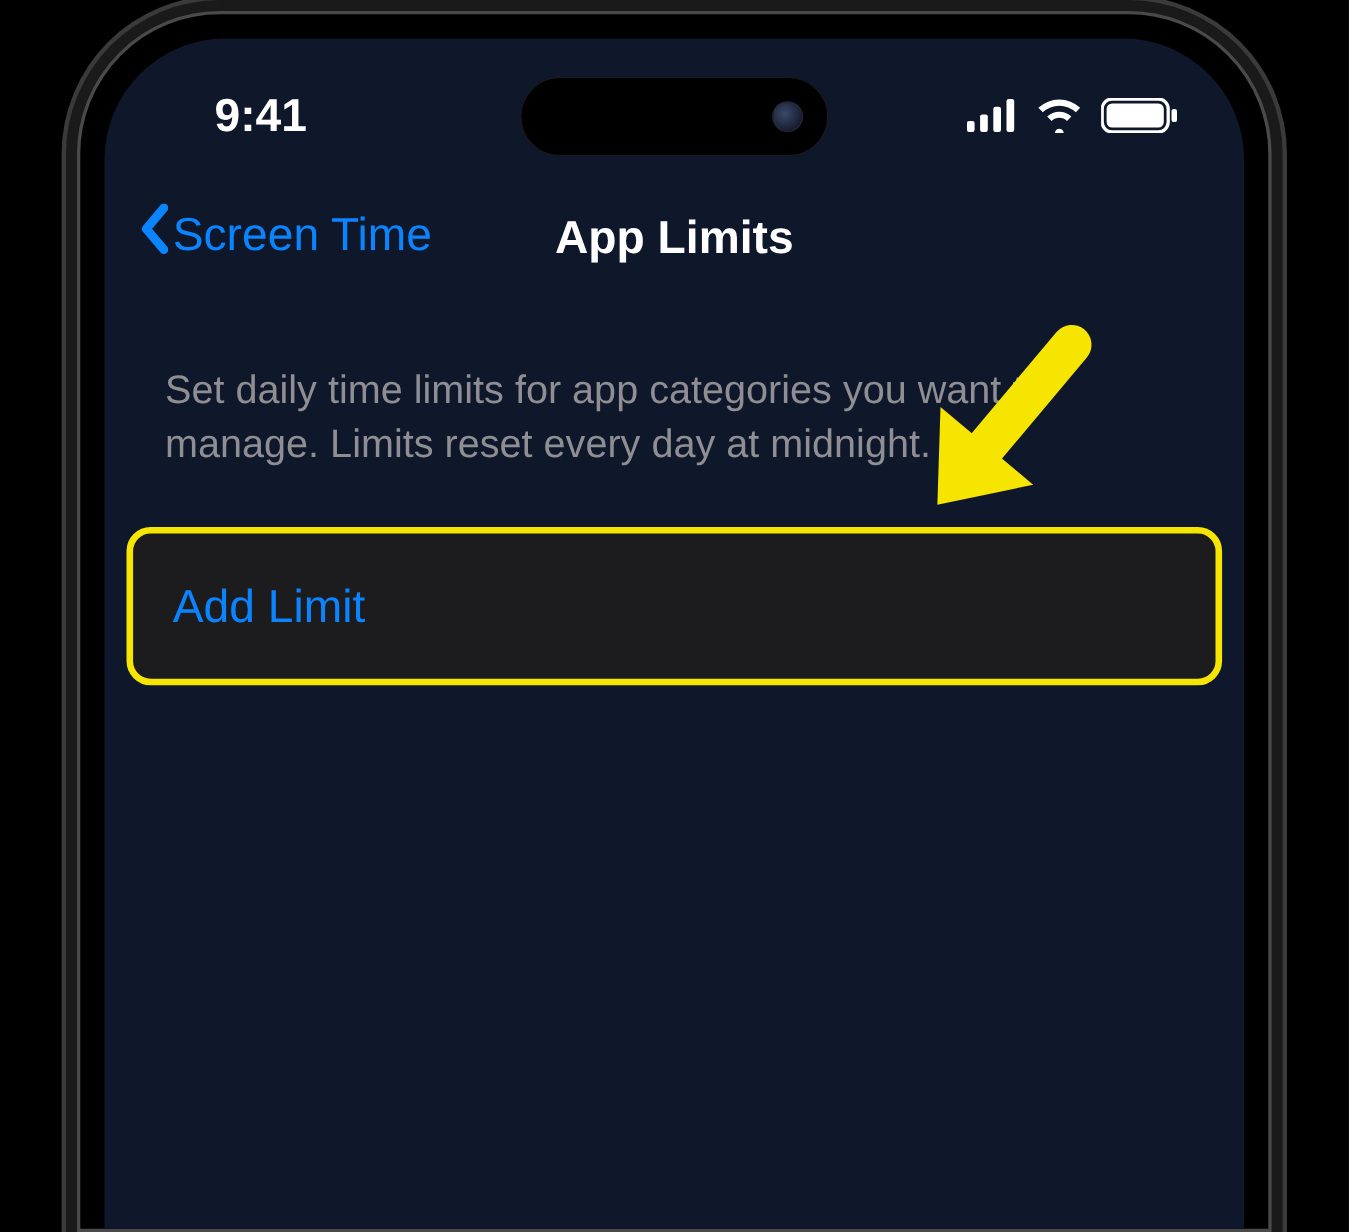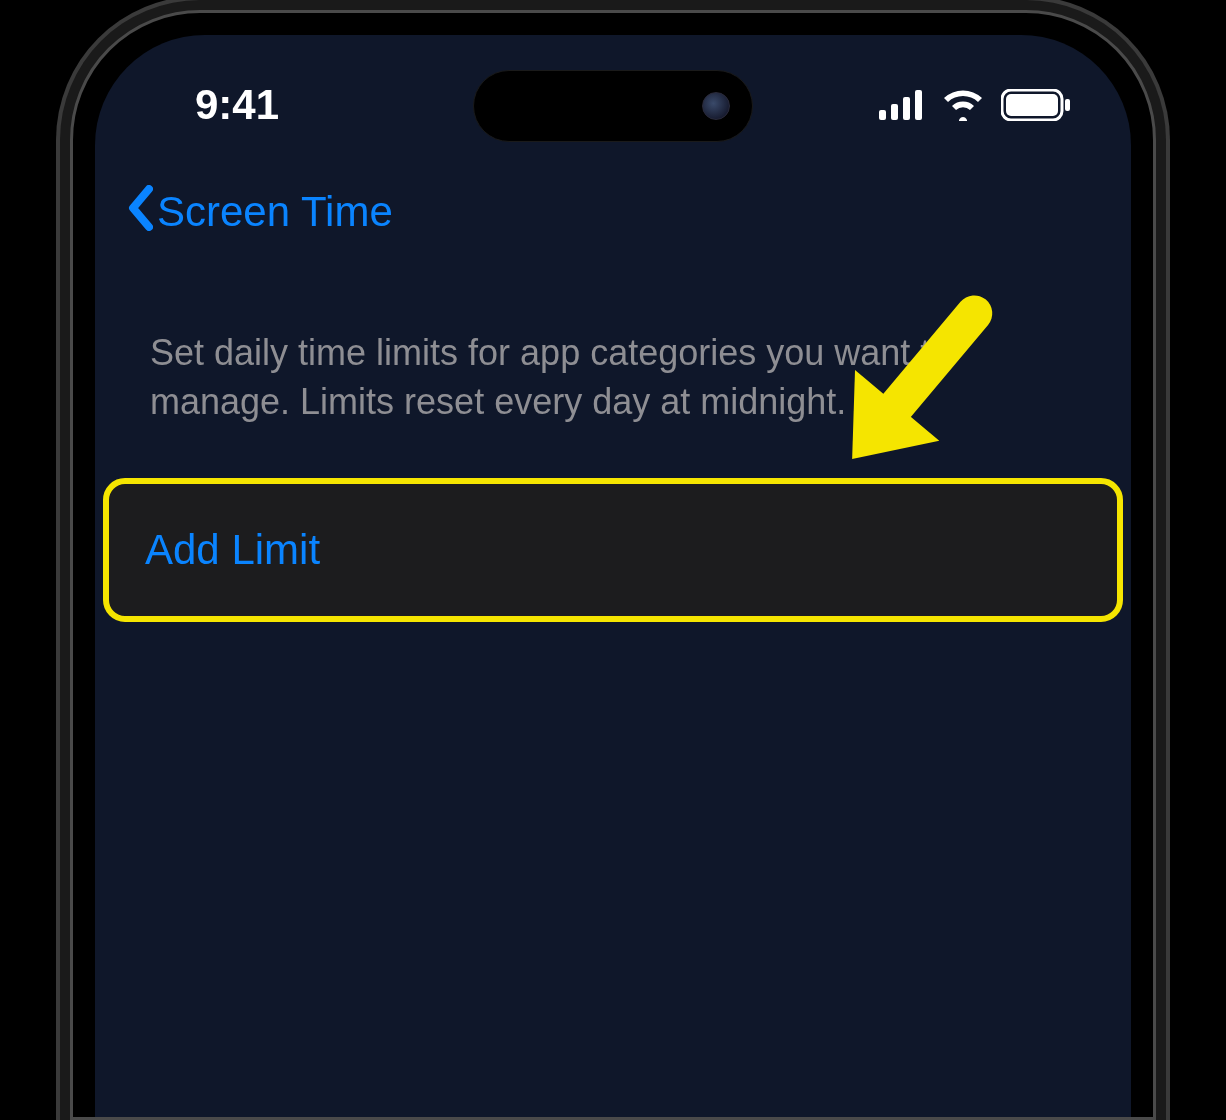--- a/index.html
+++ b/index.html
@@ -141,21 +141,21 @@
       font-size: 42px;
       font-weight: 600;
     }
     .description {
       color: #8e8e93;
       font-size: 36px;
       line-height: 1.35;
       padding: 60px 55px 30px 55px;
     }
     .list-cell {
-      margin: 22px 8px;
+      margin: 22px 20px;
       background: #1c1c1e;
       border-radius: 22px;
       padding: 42px 36px;
       border: 6px solid #f5e500;
       cursor: pointer;
     }
     .list-cell-label {
       color: #0a84ff;
       font-size: 42px;
     }
@@ -211,20 +211,21 @@
 
     <div class="nav-bar">
       <div class="back-button">
         <span class="chevron-back">
           <svg width="28" height="46" viewBox="0 0 28 46">
             <path d="M24 4 L8 23 L24 42" stroke="#0a84ff" stroke-width="8" fill="none" stroke-linecap="round" stroke-linejoin="round"></path>
           </svg>
         </span>
         <span>Screen Time</span>
       </div>
+      <div class="nav-title">App Limits</div>
     </div>
 
     <div class="description">Set daily time limits for app categories you want to manage. Limits reset every day at midnight.</div>
 
     <div class="list-cell">
       <div class="list-cell-label">Add Limit</div>
     </div>
 
     <div class="annotation-arrow">
       <svg width="230" height="240" viewBox="0 0 230 240">

